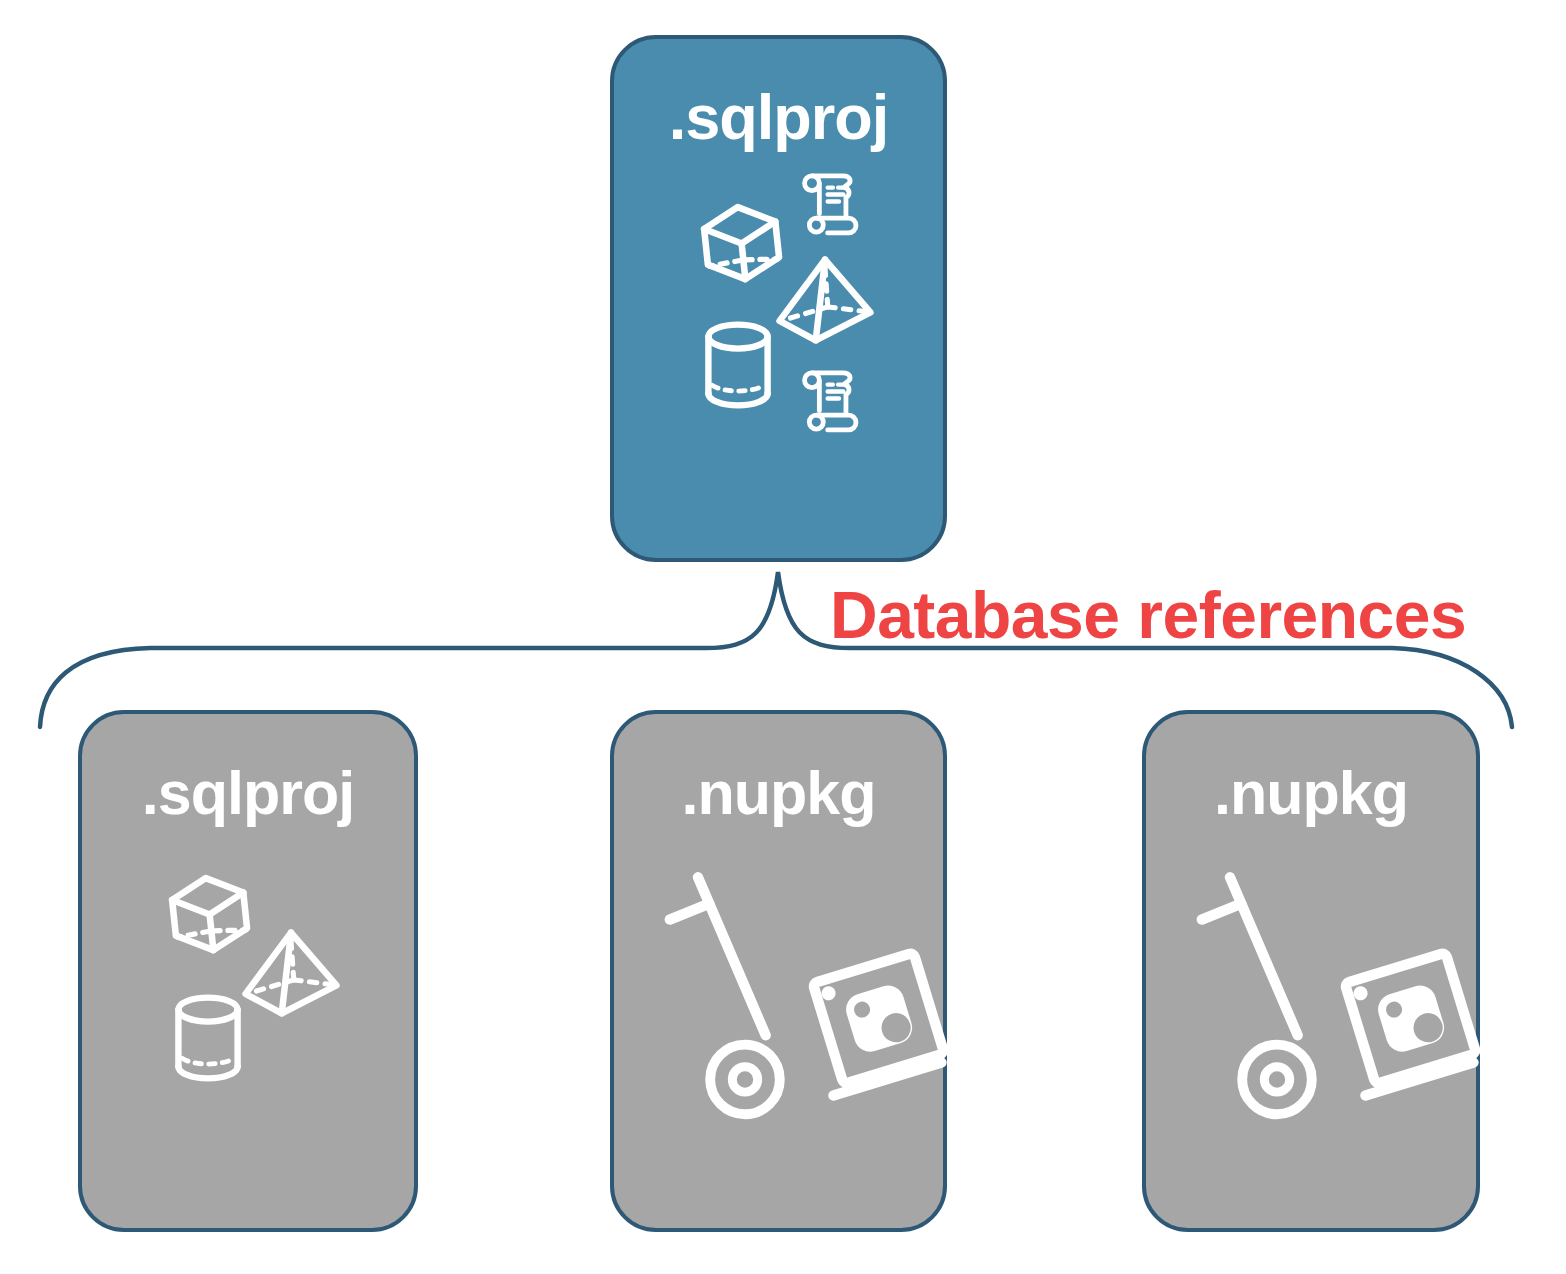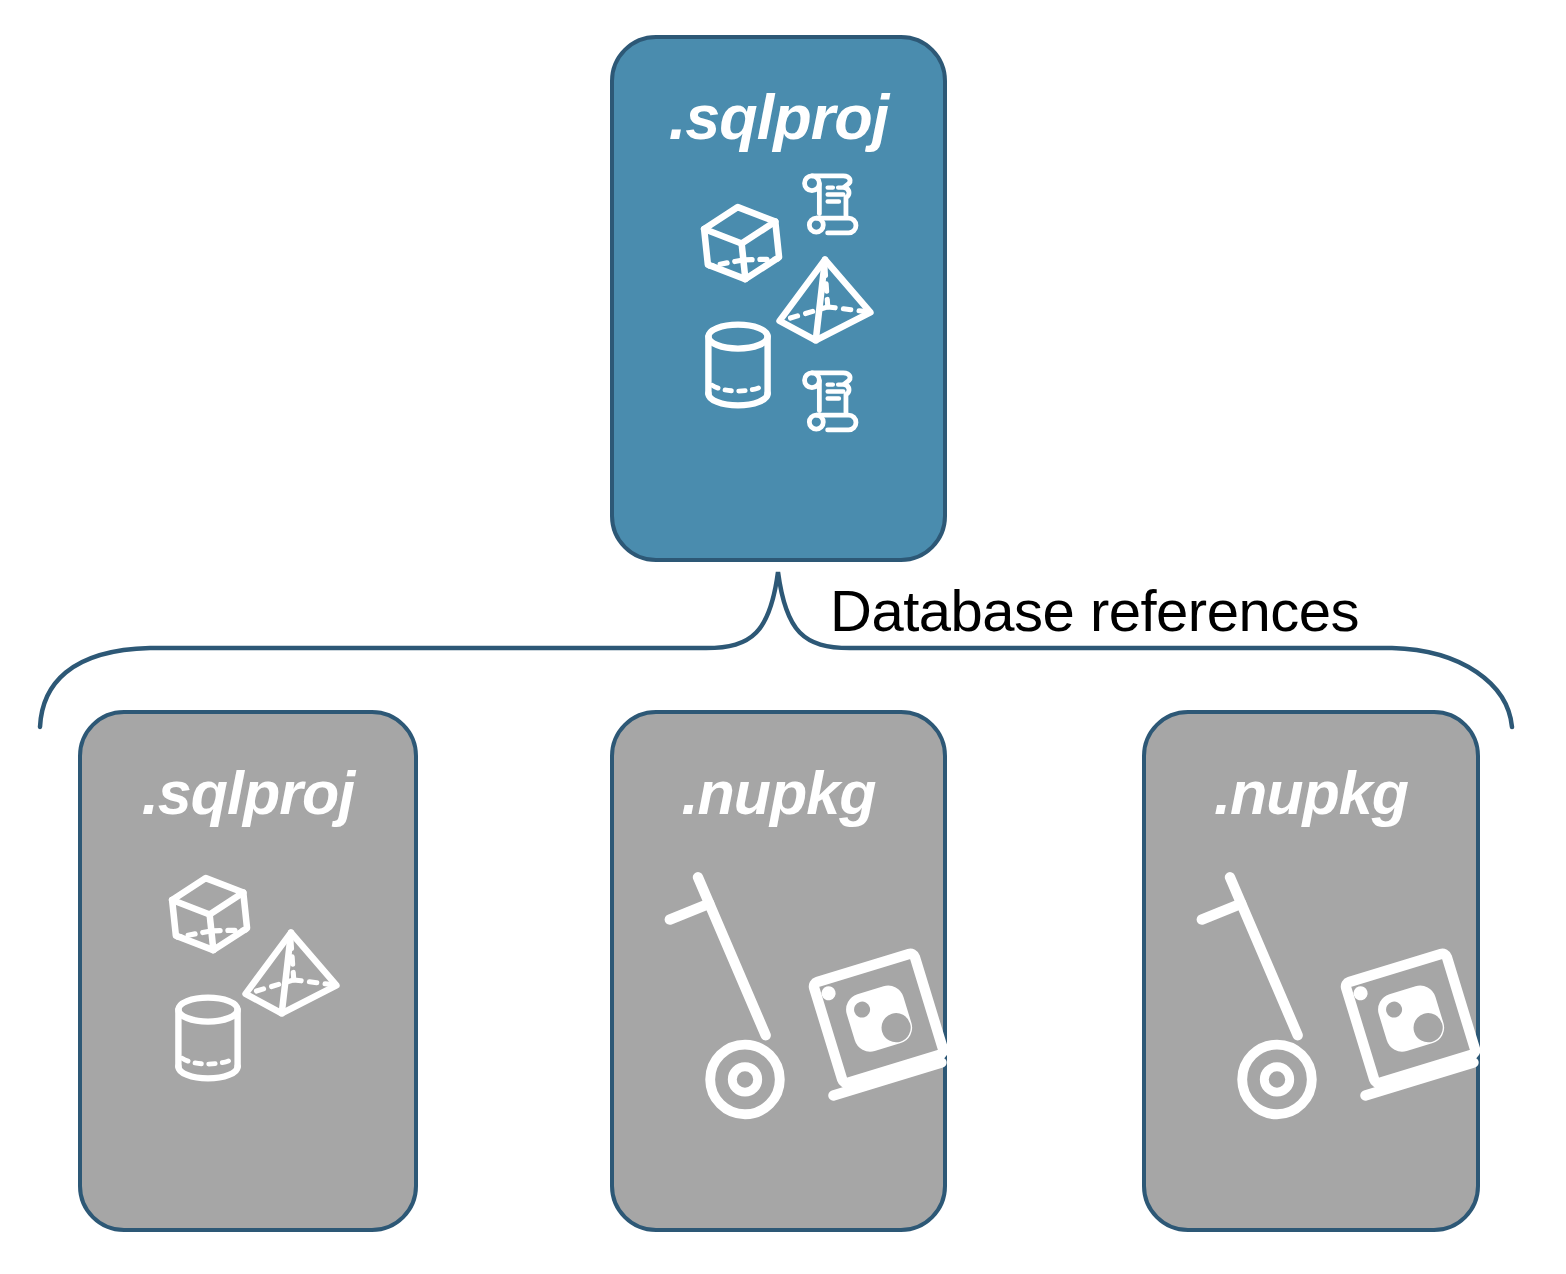--- a/index.html
+++ b/index.html
@@ -18,23 +18,23 @@
     position: absolute;
     left: 0; top: 0;
     width: 1566px; height: 1274px;
     pointer-events: none;
   }
 
   .connector-label {
     position: absolute;
     left: 830px;
     top: 577px;
-    font-size: 58px;
-    font-weight: 400;
-    color: #000000;
+    font-size: 66px;
+    font-weight: 700;
+    color: #ef4444;
     white-space: nowrap;
     letter-spacing: -0.5px;
   }
 
   .card {
     position: absolute;
     border: 4.5px solid #2D5876;
     border-radius: 46px;
   }
   .card.root  { background: #4A8CAE; left: 610px; top: 35px;  width: 337px; height: 527px; }
@@ -43,21 +43,20 @@
   .card.child-2 { left: 610px;  top: 710px; width: 337px; height: 522px; }
   .card.child-3 { left: 1142px; top: 710px; width: 338px; height: 522px; }
 
   .card-title {
     position: absolute;
     left: 0; right: 0;
     text-align: center;
     color: #ffffff;
     font-weight: 800;
     letter-spacing: -1px;
-    font-style: italic;
   }
   .root  .card-title { top: 42px; font-size: 63px; }
   .child .card-title { top: 44px; font-size: 61px; }
 
   .icon { position: absolute; display: block; }
 
   
   .root .i-cube     { left: 80px;  top: 160px; width: 96px;  height: 96px; }
   .root .i-scroll-1 { left: 184px; top: 131px; width: 68px;  height: 70px; }
   .root .i-pyramid  { left: 160px; top: 214px; width: 102px; height: 93px; }

